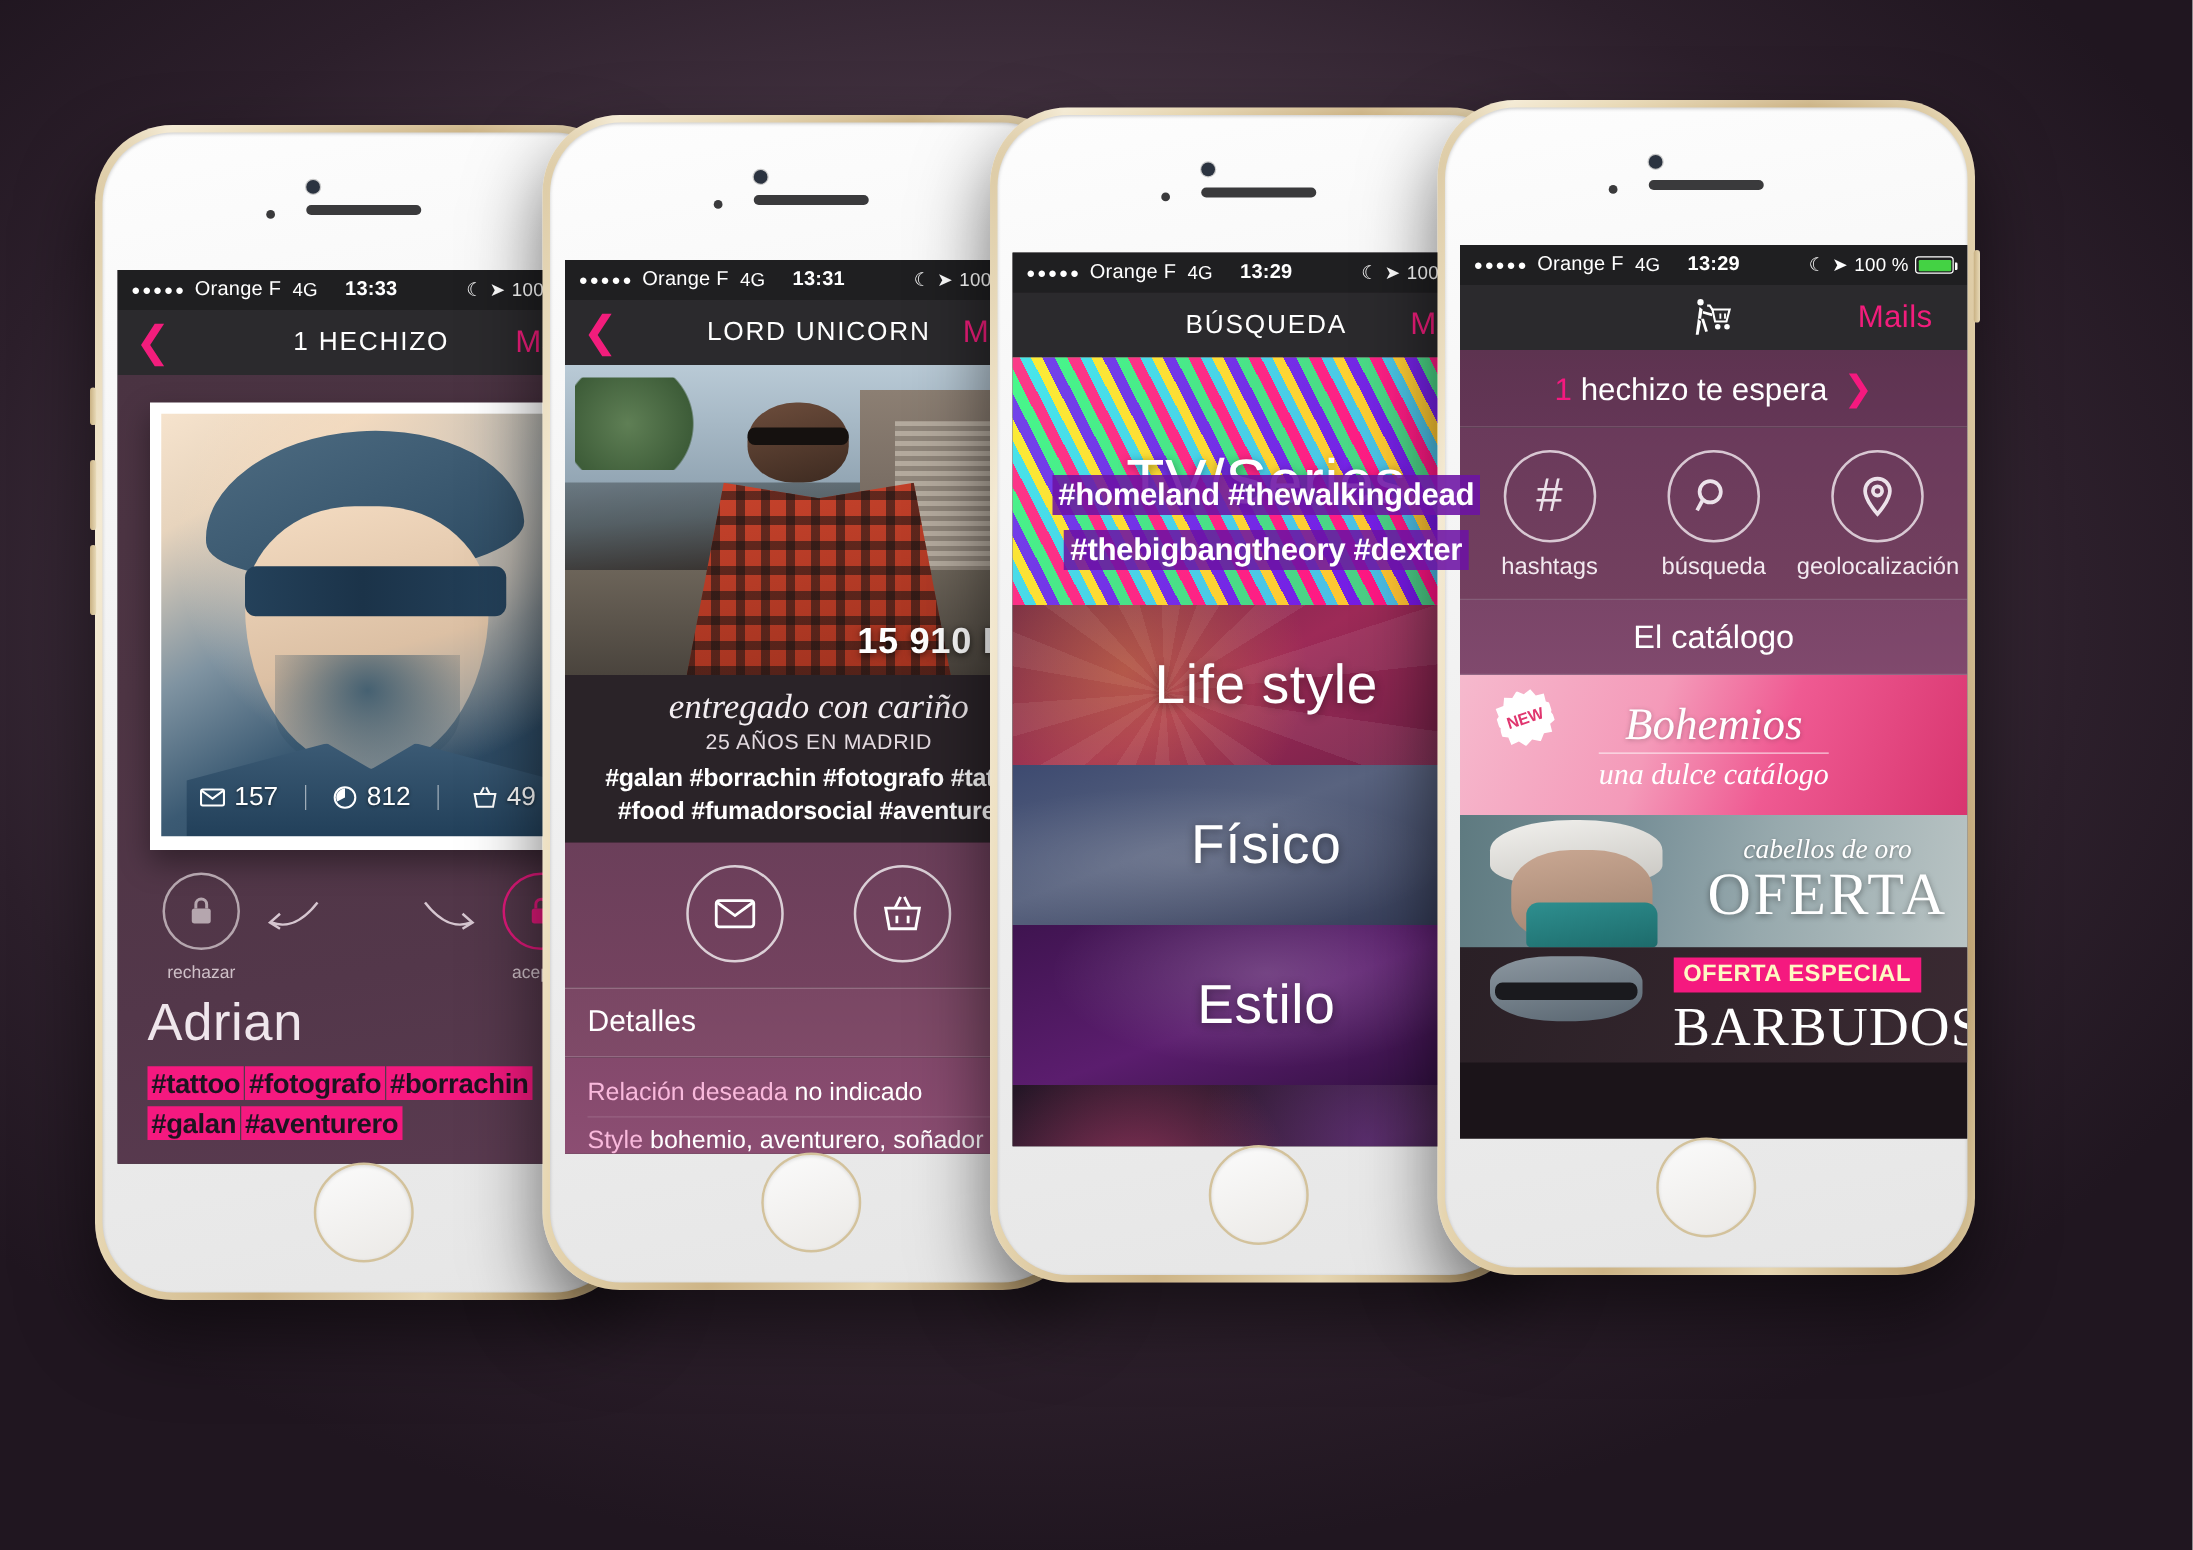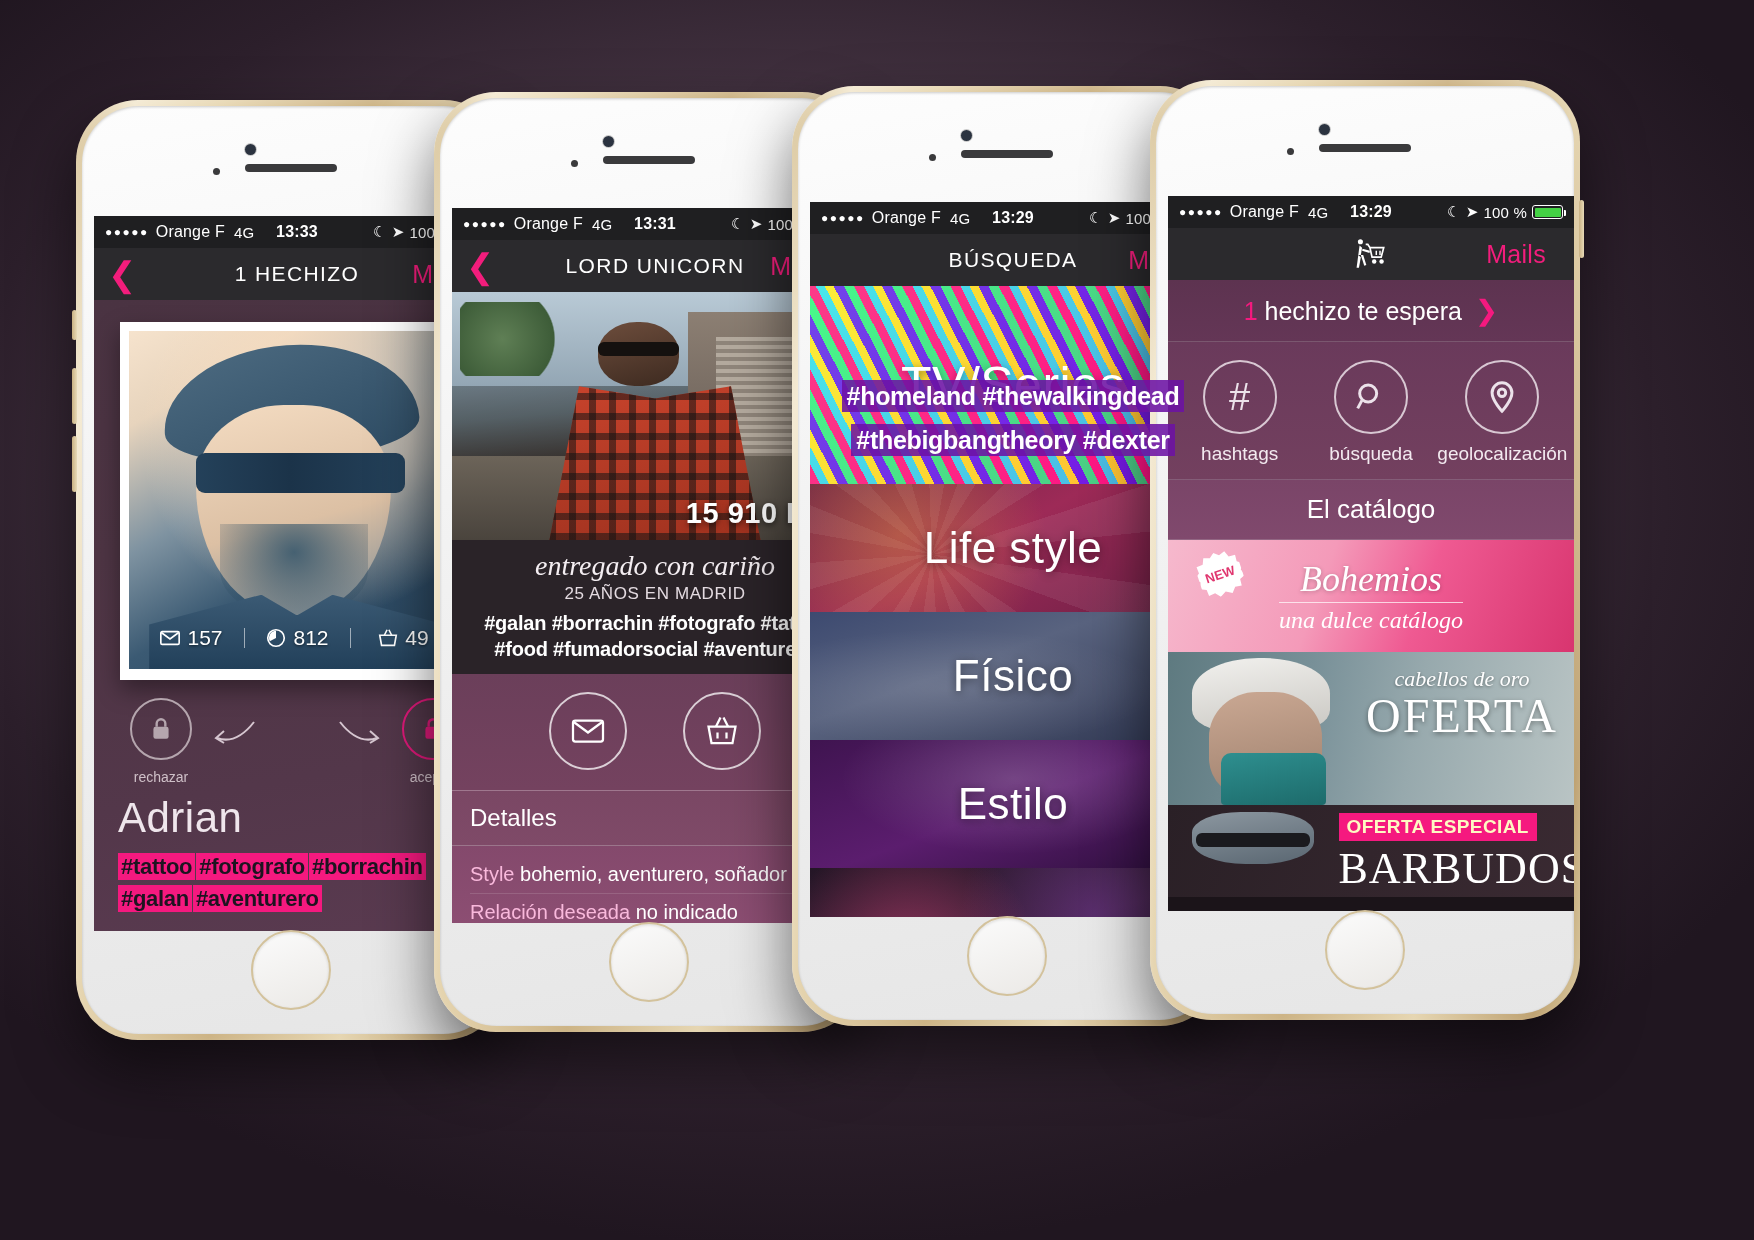--- a/index.html
+++ b/index.html
@@ -309,21 +309,21 @@
     text-shadow: 0 1px 4px rgba(0,0,0,.25); }
   .card-bohemios .t2 { font-family:"Liberation Serif", serif; font-style: italic; color:#fff; font-size: 24px; margin-top: 2px;
     border-top: 1px solid rgba(255,255,255,.7); padding-top: 4px; }
   .newbadge {
     position:absolute; left: 30px; top: 12px; width: 44px; height: 44px;
     background:#fff; color:#e0366f; font-size: 13px; font-weight: bold;
     display:flex; align-items:center; justify-content:center; transform: rotate(-18deg);
     clip-path: polygon(50% 0,61% 9%,75% 4%,81% 18%,96% 19%,95% 34%,108% 43%,98% 55%,104% 69%,90% 75%,89% 90%,74% 88%,64% 100%,50% 92%,36% 100%,26% 88%,11% 90%,10% 75%,-4% 69%,2% 55%,-8% 43%,5% 34%,4% 19%,19% 18%,25% 4%,39% 9%);
   }
   .card-rubio {
-    height: 153px; position: relative; overflow: hidden;
+    height: 106px; position: relative; overflow: hidden;
     background: linear-gradient(100deg,#5e7a80 0%,#789098 34%,#97a9ad 60%,#b9c4c4 100%);
   }
   .card-rubio .hair { position:absolute; left:6%; top:4%; width:34%; height:48%;
     background: linear-gradient(170deg,#f2f1ee,#c9c7c2); border-radius: 48% 48% 30% 30%; }
   .card-rubio .faceR { position:absolute; left:10%; top:26%; width:28%; height:70%;
     background: linear-gradient(170deg,#caa893,#9d7f6c); border-radius: 42% 42% 38% 38%; }
   .card-rubio .mug { position:absolute; left:13%; bottom:0; width:26%; height:34%;
     background: linear-gradient(170deg,#2e8f8f,#1d6b6b); border-radius: 10px 10px 4px 4px; }
   .card-rubio .txt { position:absolute; right: 16px; top: 14px; text-align:center; color:#fff; }
   .card-rubio .t1 { font-family:"Liberation Serif", serif; font-style: italic; font-size: 22px; text-shadow:0 1px 3px rgba(0,0,0,.4); }
@@ -515,22 +515,22 @@
                 <path d="M3 9h18l-2 11H5z"></path>
                 <path d="M8 9 11 3M16 9 13 3"></path>
                 <path d="M9 13v4M15 13v4"></path>
               </svg>
           </div>
         </div>
 
         <div class="p2-section">Detalles</div>
 
         <div class="p2-det">
+          <div class="row"><span class="k">Relación deseada</span> <span>no indicado</span></div>
           <div class="row"><span class="k">Style</span> <span>bohemio, aventurero, soñador</span></div>
-          <div class="row"><span class="k">Relación deseada</span> <span>no indicado</span></div>
 
         </div>
 
       </div>
       <div class="home"></div>
     </div>
   </div>
 
   <div class="phone" style="left:792px; top:86px;">
     <div class="phone-body">

